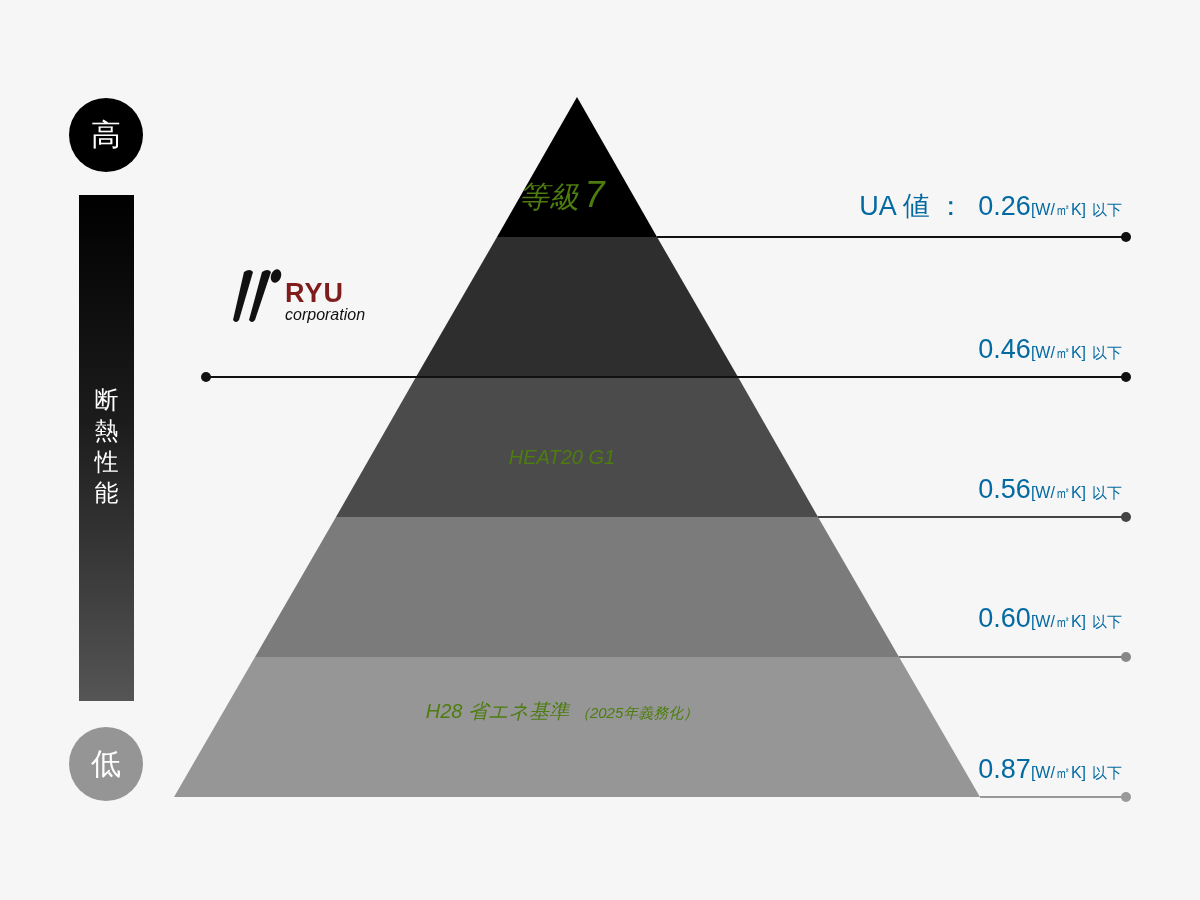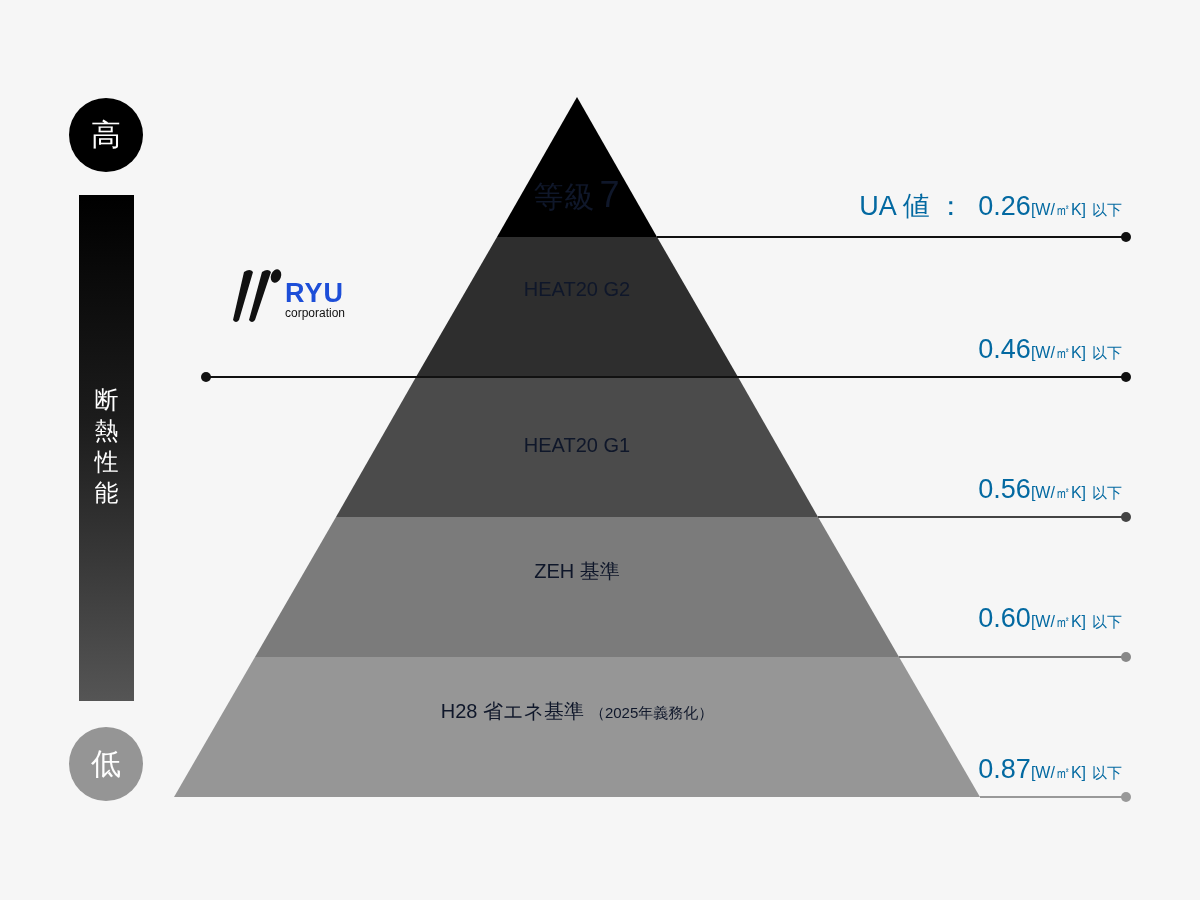--- a/index.html
+++ b/index.html
@@ -19,42 +19,42 @@
     background: linear-gradient(to bottom, #000 0%, #1c1c1c 45%, #555 100%);
   }
   .scale-label {
     left: 79px; top: 385px; width: 55px;
     color: #fff; font-size: 24px; line-height: 31px; text-align: center;
     font-family: "DejaVu Sans", sans-serif;
   }
   .scale-label span { display: block; }
   svg.diagram { position: absolute; left: 0; top: 0; }
   .tier-text {
-    position: absolute; left: 377px; width: 400px; text-align: center; color: #0f172a;
+    position: absolute; left: 362px; width: 400px; text-align: center; color: #4d7c0f; font-style: italic;
   }
   .tier-title { font-size: 30px; font-family: "DejaVu Sans", sans-serif; letter-spacing: 1px; }
   .tier-title .num { font-family: "Liberation Sans", sans-serif; font-size: 36px; margin-left: 4px; }
   .tier-sub { font-size: 20px; margin-top: 6px; font-family: "Liberation Sans", sans-serif; }
   .tier-sub .small { font-size: 15px; margin-left: 6px; }
   .ua-label {
     position: absolute; right: 78px; color: #0369a1; white-space: nowrap;
     font-family: "Liberation Sans", sans-serif;
   }
   .ua-label .prefix { font-size: 27px; margin-right: 14px; }
   .ua-label .val { font-size: 27px; }
   .ua-label .unit { font-size: 16px; }
   .ua-label .below { font-size: 15px; margin-left: 6px; font-family: "DejaVu Sans", sans-serif; }
   .logo { left: 230px; top: 264px; width: 160px; height: 62px; }
   .logo .mark { position: absolute; left: 0; top: 0; }
   .logo .ryu {
     position: absolute; left: 55px; top: 14px; font-size: 27px; font-weight: bold;
-    color: #1d4ed8; letter-spacing: 1px;
+    color: #7f1d1d; letter-spacing: 1px;
   }
   .logo .corp {
-    position: absolute; left: 55px; top: 42px; font-size: 12px; color: #111;
+    position: absolute; left: 55px; top: 42px; font-size: 16px; color: #111; font-style: italic;
   }
 </style>
 </head>
 <body>
 
 <div class="abs scale-circle" style="left:69px; top:98px; background:#000;">
   <span>高</span>
 </div>
 <div class="abs scale-bar"></div>
 <div class="abs scale-label">
@@ -92,29 +92,27 @@
   <circle cx="1126" cy="797" r="5" fill="#999"></circle>
 </svg>
 
 <div class="tier-text" style="top:174px;">
   <div class="tier-title">
     <span>等級</span><span class="num">7</span>
   </div>
 </div>
 
 <div class="tier-text" style="top:272px;">
-  <div class="tier-sub">HEAT20 G2</div>
 </div>
 
 <div class="tier-text" style="top:434px;">
-  <div class="tier-sub" style="margin-top:0;">HEAT20 G1</div>
+  <div class="tier-sub" style="margin-top:12px;">HEAT20 G1</div>
 </div>
 
 <div class="tier-text" style="top:552px;">
-  <div class="tier-sub">ZEH 基準</div>
 </div>
 
 <div class="tier-text" style="top:692px;">
   <div class="tier-sub">
     <span>H28 省エネ基準</span><span class="small">（2025年義務化）</span>
   </div>
 </div>
 
 <div class="ua-label" style="top:188px;">
   <span class="prefix">UA 値 ：</span><span class="val">0.26</span><span class="unit">[W/㎡K]</span><span class="below">以下</span>

